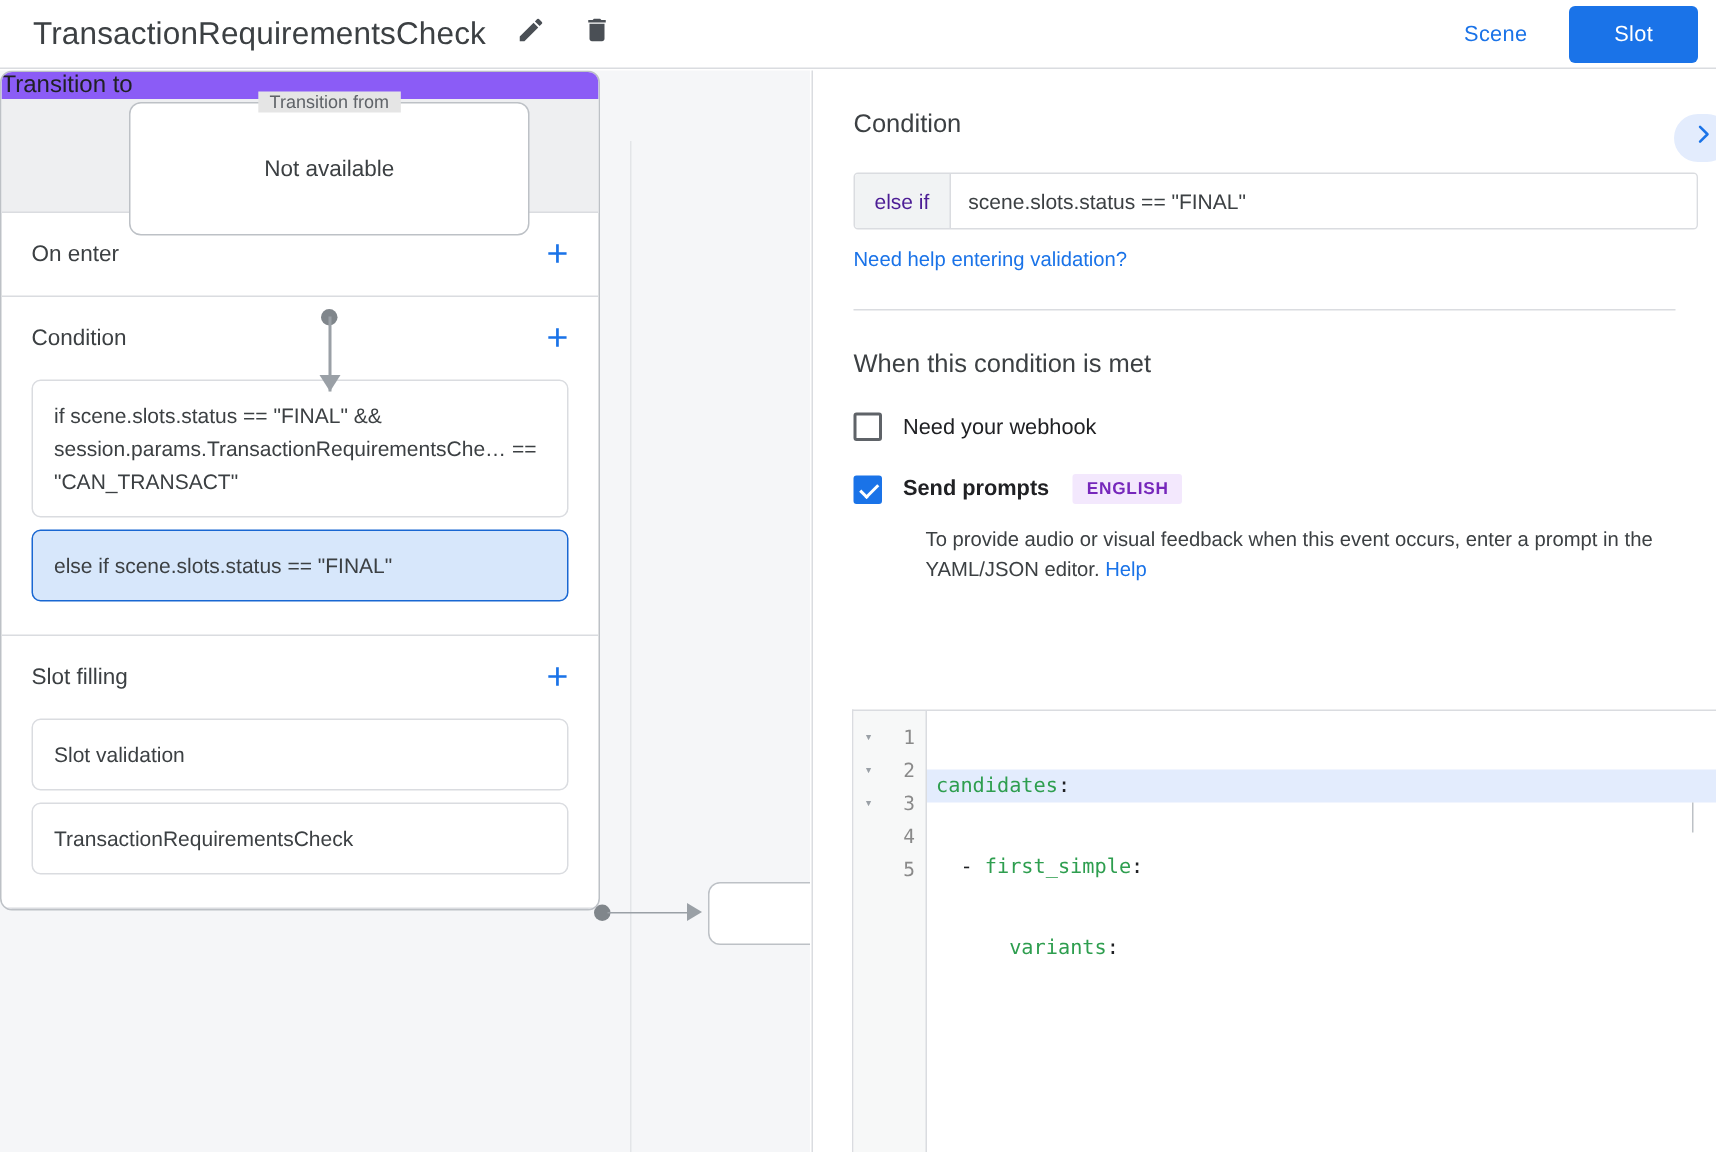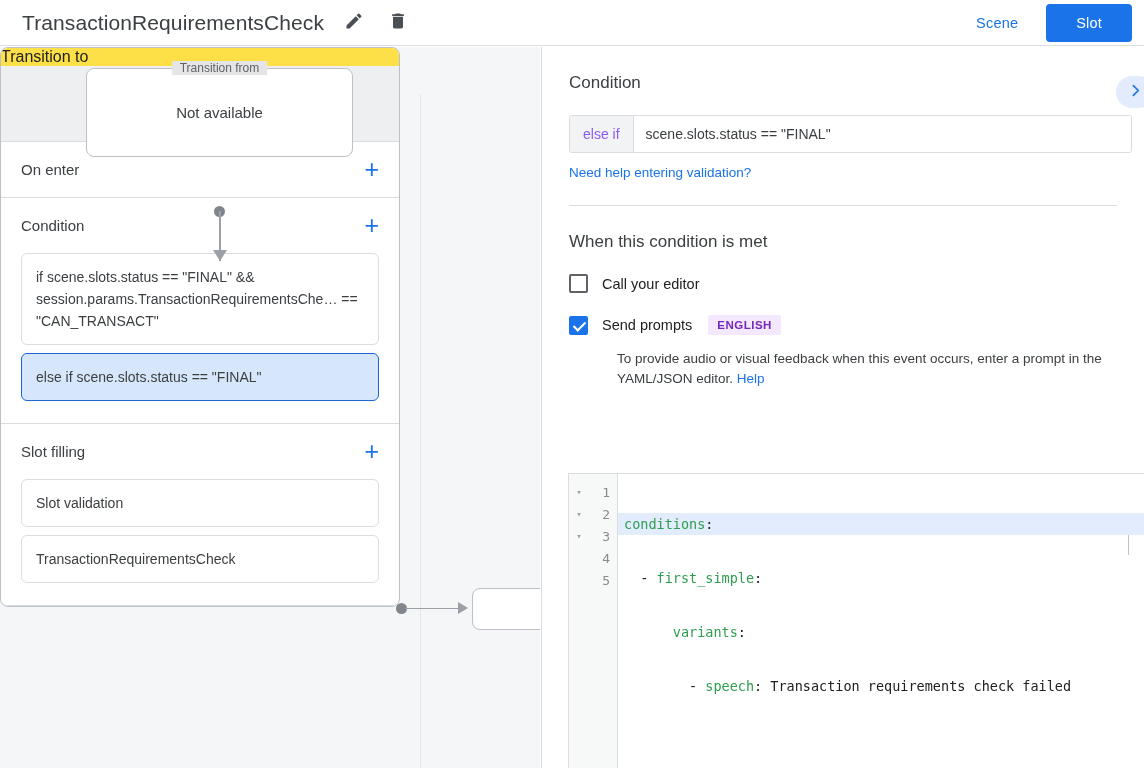--- a/index.html
+++ b/index.html
@@ -103,21 +103,21 @@
   }
 
   
   #tto {
     left: 20px; top: 190px; width: 400px;
     background: #ffffff;
     border: 1px solid #bdc1c6;
     border-radius: 8px;
     overflow: hidden;
   }
-  #tto .legend { background: #fde047; }
+  #tto .legend { background: #8b5cf6; }
   .tto-head {
     background: #eeeff1;
     padding: 22px 0 16px;
     text-align: center;
     border-bottom: 1px solid #dadce0;
   }
   .tto-head .name { font-size: 15px; color: #3c4043; }
   .tto-head .sub { font-size: 12px; color: #5f6368; margin-top: 6px; }
 
   .section {
@@ -225,21 +225,21 @@
     border-radius: 3px;
     height: 38px;
     width: 563px;
     overflow: hidden;
   }
   .cond-prefix {
     background: #f1f3f4;
     border-right: 1px solid #dadce0;
     display: flex; align-items: center; justify-content: center;
     padding: 0 13px;
-    font-size: 14px; color: #8b5cf6;
+    font-size: 14px; color: #4c1d95;
   }
   .cond-input {
     flex: 1;
     border: none; outline: none;
     padding: 0 12px;
     font-size: 14px; color: #3c4043;
     background: #fff;
     font-family: "Liberation Sans", sans-serif;
   }
   .link {
@@ -276,21 +276,21 @@
   .cbox.checked::after {
     content: "";
     position: absolute;
     left: 4.5px; top: 1px;
     width: 5px; height: 10px;
     border: solid #fff;
     border-width: 0 2px 2px 0;
     transform: rotate(45deg);
   }
   .check-label { font-size: 14.5px; color: #202124; }
-  .check-label.bold { font-weight: 400; }
+  .check-label.bold { font-weight: 700; }
   .badge {
     margin-left: 16px;
     background: #f3e8fd;
     color: #7627bb;
     font-size: 11.5px;
     font-weight: 600;
     letter-spacing: .5px;
     padding: 4px 9px;
     border-radius: 2px;
   }
@@ -477,21 +477,21 @@
 
     <a class="link">Need help entering validation?</a>
     <div class="divider"></div>
   </div>
 
   <div class="detail-section">
     <div class="detail-h">When this condition is met</div>
 
     <div class="check-row">
       <div class="cbox"></div>
-      <div class="check-label">Call your editor</div>
+      <div class="check-label">Need your webhook</div>
     </div>
 
     <div class="check-row">
       <div class="cbox checked"></div>
       <div class="check-label bold">Send prompts</div>
       <div class="badge">ENGLISH</div>
     </div>
 
     <div class="help-text">
       <span>To provide audio or visual feedback when this event occurs, enter a prompt in the YAML/JSON editor.</span>
@@ -519,20 +519,19 @@
       <div class="fold"></div>
       <div class="lnum">4</div>
     </div>
     <div class="gutter-row">
       <div class="fold"></div>
       <div class="lnum">5</div>
     </div>
   </div>
 
   <div class="code">
-    <div class="code-row hl"><span class="yp"></span><span class="yk">conditions</span><span class="yp">:</span></div>
+    <div class="code-row hl"><span class="yp"></span><span class="yk">candidates</span><span class="yp">:</span></div>
     <div class="code-row"><span class="yp">  - </span><span class="yk">first_simple</span><span class="yp">:</span></div>
     <div class="code-row"><span class="yp">      </span><span class="yk">variants</span><span class="yp">:</span></div>
-    <div class="code-row"><span class="yp">        - </span><span class="yk">speech</span><span class="yp">: Transaction requirements check failed</span></div>
     <div class="code-row"><span class="yp"></span></div>
   </div>
 </div>
 <div class="cursor-edge"></div>
 
 </body></html>

